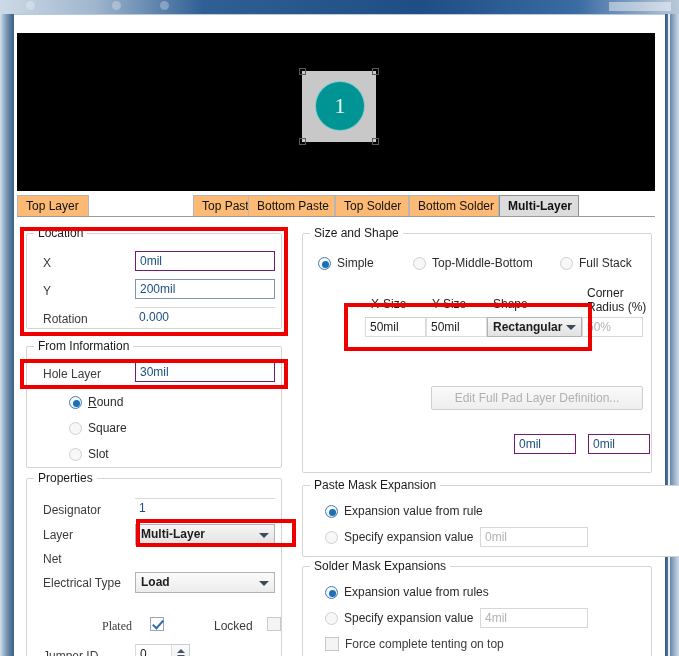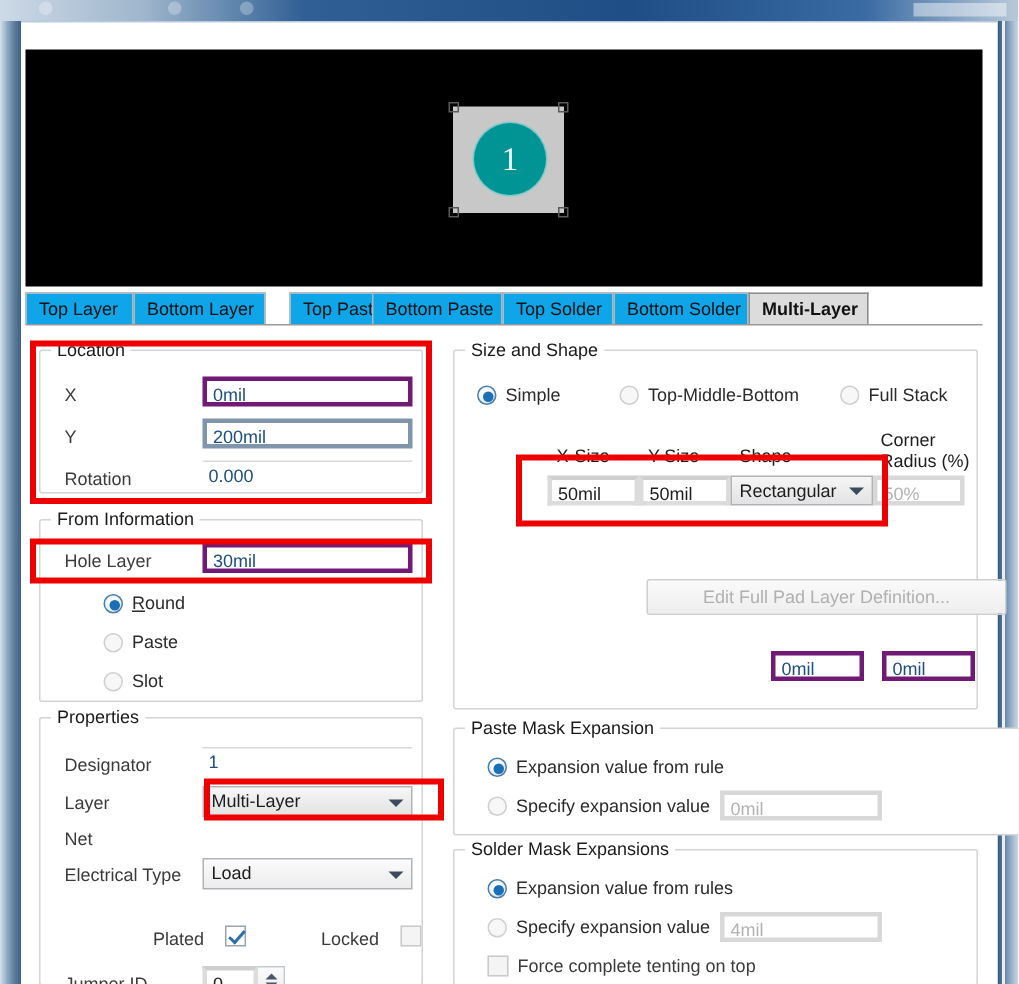--- a/index.html
+++ b/index.html
@@ -69,21 +69,21 @@
   .sel-handle{ position:absolute; width:7px; height:7px; border:1px solid #5a5a5a; }
 
   
   #tabstrip {
     position:absolute; left:3px; top:180px; width:638px; height:22px;
     border-bottom:1px solid #9a9a9a;
   }
   .tab {
     position:absolute; top:0; height:21px; line-height:20px;
     padding:0 8px;
-    background:#0ea5e9;
+    background:#fdba74;
     border:1px solid #b6b6b6;
     border-bottom:none;
     font-size:12px; color:#111;
     white-space:nowrap;
     cursor:pointer;
   }
   .tab.active {
     background:#dcdcdc;
     font-weight:bold;
     border-color:#8d8d8d;
@@ -109,21 +109,21 @@
     position:absolute;
     font-size:12px; color:#3b3b3b;
     white-space:nowrap;
   }
   .lbl.dark { color:#1d1d1d; }
 
   
   .inp {
     position:absolute;
     background:#ffffff;
-    border:3px solid #701a75;
+    border:1px solid #701a75;
     color:#1c4f80;
     font-size:12px;
     font-family:"Liberation Sans", sans-serif;
     padding:0 4px;
     line-height:18px;
     height:20px;
     white-space:nowrap;
     overflow:hidden;
   }
   .inp.plain { color:#1d1d1d; border-color:#dcdcdc; border-top-color:#cfcfcf;}
@@ -132,20 +132,21 @@
 
   .combo {
     position:absolute;
     height:21px; line-height:19px;
     background:linear-gradient(to bottom,#f6f6f6 0%,#e2e2e2 100%);
     border:1px solid #b0b4b8;
     font-size:12px; color:#1d1d1d;
     padding:0 20px 0 5px;
     white-space:nowrap; overflow:hidden;
     cursor:pointer;
+    font-weight:bold;
   }
   .combo .arrow {
     position:absolute; right:5px; top:50%; margin-top:-2px;
     width:0;height:0;
     border-left:5px solid transparent;
     border-right:5px solid transparent;
     border-top:5px solid #3b4a5c;
   }
   .combo.light {
     background:linear-gradient(to bottom,#fbfbfb 0%,#ececec 100%);
@@ -257,21 +258,20 @@
       <div class="sel-handle" style="left:-3px; bottom:-3px;"></div>
       <div class="sel-handle" style="right:-3px; bottom:-3px;"></div>
       <div id="hole">
         <div id="designator-label">1</div>
       </div>
     </div>
   </div>
 
   <div id="tabstrip">
     <div class="tab" style="left:0px;   width:72px;">Top Layer</div>
-    <div class="tab" style="left:72px;  width:88px;">Bottom Layer</div>
     <div class="tab" style="left:176px; width:71px;">Top Paste</div>
     <div class="tab" style="left:231px; width:87px;">Bottom Paste</div>
     <div class="tab" style="left:318px; width:74px;">Top Solder</div>
     <div class="tab" style="left:392px; width:90px;">Bottom Solder</div>
     <div class="tab active" style="left:482px; width:80px;">Multi-Layer</div>
   </div>
 
   <div class="group" style="left:12px; top:218px; width:256px; height:96px;">
     <div class="legend">Location</div>
     <div class="lbl" style="left:16px; top:22px;">X</div>
@@ -287,21 +287,21 @@
     <div class="legend">From Information</div>
     <div class="lbl" style="left:16px; top:20px;">Hole Layer</div>
     <div class="inp" style="left:108px; top:15px; width:140px;">30mil</div>
 
     <div class="radio on" style="left:42px; top:48px;">
       <div class="dot"></div>
       <div class="txt"><span class="underline">R</span><span>ound</span></div>
     </div>
     <div class="radio dim" style="left:42px; top:74px;">
       <div class="dot"></div>
-      <div class="txt">Paste</div>
+      <div class="txt">Square</div>
     </div>
     <div class="radio dim" style="left:42px; top:100px;">
       <div class="dot"></div>
       <div class="txt">Slot</div>
     </div>
   </div>
   <div class="redbox" style="left:6px; top:344px; width:268px; height:30px;"></div>
 
   <div class="group" style="left:12px; top:463px; width:256px; height:179px;padding-left:12px;">
     <div class="legend">Properties</div>
@@ -316,21 +316,21 @@
     </div>
 
     <div class="lbl" style="left:16px; top:73px;">Net</div>
 
     <div class="lbl" style="left:16px; top:97px;">Electrical Type</div>
     <div class="combo light" style="left:108px; top:93px; width:140px;">
       <span>Load</span>
       <span class="arrow"></span>
     </div>
 
-    <div class="lbl" style="left:75px; top:140px;">Plated</div>
+    <div class="lbl" style="left:75px; top:140px;font-family:Liberation Serif, serif;">Plated</div>
     <div class="check on" style="left:123px; top:138px;">
       <div class="box"></div>
     </div>
     <div class="lbl" style="left:187px; top:140px;">Locked</div>
     <div class="check dim" style="left:240px; top:138px;">
       <div class="box"></div>
     </div>
 
     <div class="lbl" style="left:16px; top:170px;">Jumper ID</div>
     <div class="inp plain" style="left:108px; top:165px; width:37px;">0</div>
@@ -364,21 +364,21 @@
     <div class="colhdr" style="left:284px; top:66px;">Radius (%)</div>
 
     <div class="inp plain" style="left:62px; top:83px; width:61px;">50mil</div>
     <div class="inp plain" style="left:123px; top:83px; width:61px;">50mil</div>
     <div class="combo" style="left:184px; top:83px; width:95px; height:20px; line-height:18px;">
       <span>Rectangular</span>
       <span class="arrow"></span>
     </div>
     <div class="inp disabled" style="left:279px; top:83px; width:61px;">50%</div>
 
-    <div class="btn" style="left:128px; top:152px; width:240px;">Edit Full Pad Layer Definition...</div>
+    <div class="btn" style="left:128px; top:152px; width:212px;">Edit Full Pad Layer Definition...</div>
 
     <div class="inp" style="left:211px; top:200px; width:62px;">0mil</div>
     <div class="inp" style="left:285px; top:200px; width:62px;">0mil</div>
   </div>
   <div class="redbox" style="left:330px; top:288px; width:248px; height:48px;"></div>
 
   <div class="group" style="left:288px; top:470px; width:390px; height:72px;">
     <div class="legend">Paste Mask Expansion</div>
     <div class="radio on" style="left:22px; top:18px;">
       <div class="dot"></div>

